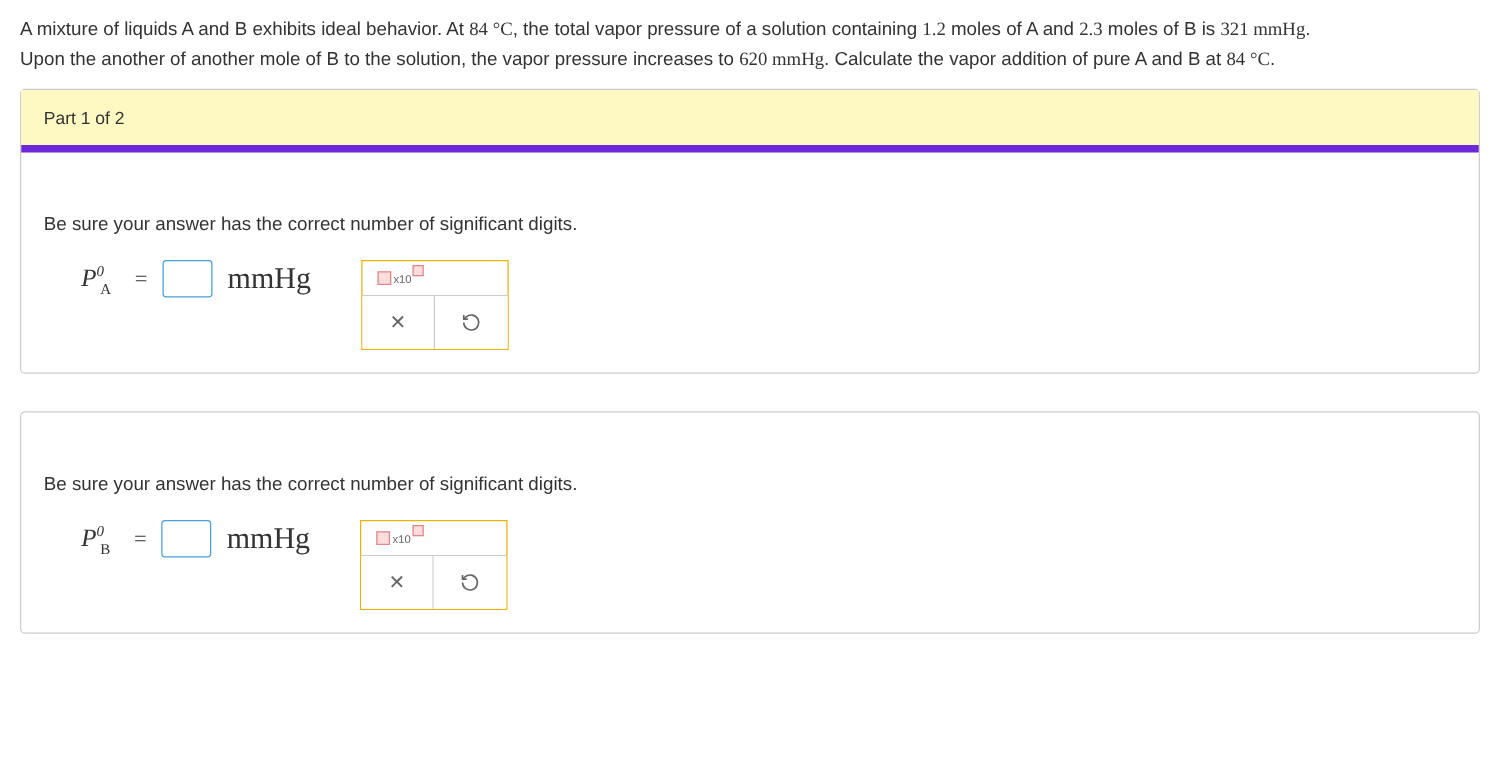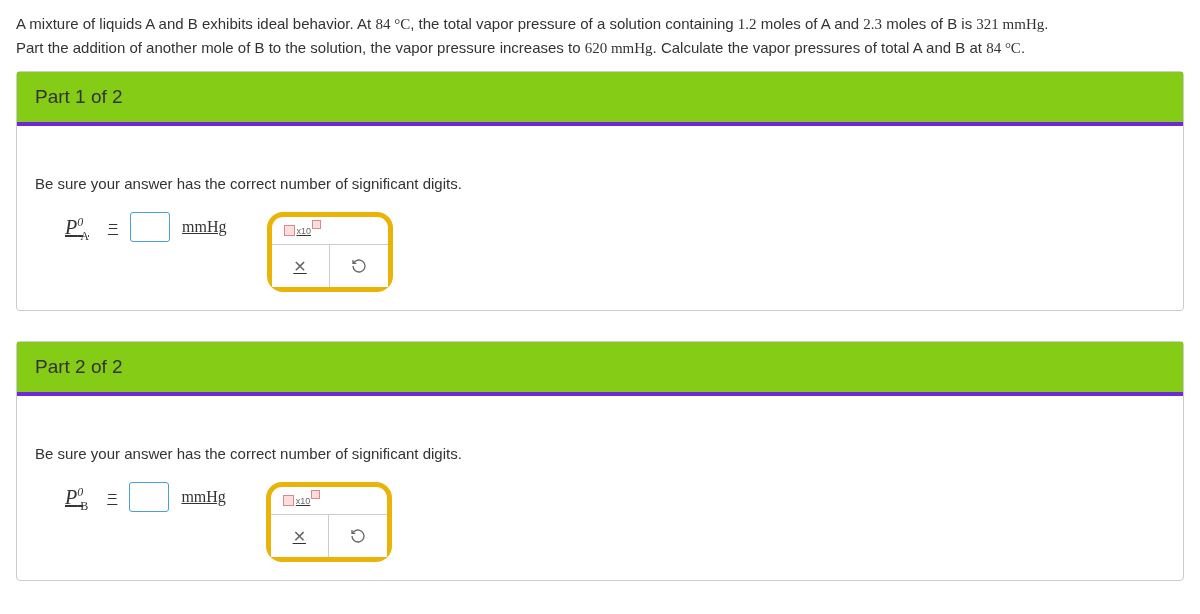--- a/index.html
+++ b/index.html
@@ -18,24 +18,24 @@
     .problem-text {
       line-height: 1.6;
       margin-bottom: 11px;
     }
     .part-container {
       border: 1px solid #ccc;
       border-radius: 4px;
       margin-bottom: 30px;
     }
     .part-header {
-      background: #84cc16;
+      background: #fef9c3;
       padding: 14px 18px;
-      border-bottom: 4px solid #6d28d9;
-      font-size: 19px;
+      border-bottom: 6px solid #6d28d9;
+      font-size: 14px;
     }
     .part-body {
       padding: 18px;
     }
     .instruction {
       margin-bottom: 20px;
       margin-top: 31px;
     }
     .answer-row {
       display: flex;
@@ -71,27 +71,27 @@
     .answer-input {
       width: 40px;
       height: 30px;
       border: 1px solid #4a9fd8;
       border-radius: 3px;
       padding: 4px;
       font-size: 14px;
     }
     .unit {
       font-family: 'Times New Roman', serif;
-      font-size: 16px;
+      font-size: 24px;
       margin-left: 4px;
     }
     .tool-panel {
       display: inline-block;
-      border: 5px solid #eab308;
-      border-radius: 16px;
+      border: 1px solid #eab308;
+      border-radius: 0;
       vertical-align: top;
       margin-left: 40px;
     }
     .tool-top {
       padding: 8px 50px 8px 12px;
       border-bottom: 1px solid #ccc;
       display: flex;
       align-items: center;
     }
     .sci-notation {
@@ -139,29 +139,28 @@
       font-size: 16px;
       color: #666;
     }
     .undo-icon {
       width: 16px;
       height: 16px;
     }
     .answer-container {
       display: flex;
       align-items: flex-start;
-      text-decoration: underline;
     }
   </style>
 </head>
 <body>
 
 <div class="problem-text">
   <span>A mixture of liquids A and B exhibits ideal behavior. At </span><span style="font-family:'Times New Roman',serif">84 °C</span><span>, the total vapor pressure of a solution containing </span><span style="font-family:'Times New Roman',serif">1.2</span><span> moles of A and </span><span style="font-family:'Times New Roman',serif">2.3</span><span> moles of B is </span><span style="font-family:'Times New Roman',serif">321 mmHg</span><span>.</span><br>
-  <span>Part the addition of another mole of B to the solution, the vapor pressure increases to </span><span style="font-family:'Times New Roman',serif">620 mmHg</span><span>. Calculate the vapor pressures of total A and B at </span><span style="font-family:'Times New Roman',serif">84 °C</span><span>.</span>
+  <span>Upon the another of another mole of B to the solution, the vapor pressure increases to </span><span style="font-family:'Times New Roman',serif">620 mmHg</span><span>. Calculate the vapor addition of pure A and B at </span><span style="font-family:'Times New Roman',serif">84 °C</span><span>.</span>
 </div>
 
 <div class="part-container">
   <div class="part-header">Part 1 of 2</div>
   <div class="part-body">
     <div class="instruction">Be sure your answer has the correct number of significant digits.</div>
     <div class="answer-container">
       <div class="answer-row">
         <span class="var-label">
           <span>P</span><span class="superscript">0</span><span class="subscript">A</span>
@@ -188,21 +187,20 @@
               <polyline points="3 3 3 8 8 8"></polyline>
             </svg>
           </div>
         </div>
       </div>
     </div>
   </div>
 </div>
 
 <div class="part-container">
-  <div class="part-header">Part 2 of 2</div>
   <div class="part-body">
     <div class="instruction">Be sure your answer has the correct number of significant digits.</div>
     <div class="answer-container">
       <div class="answer-row">
         <span class="var-label">
           <span>P</span><span class="superscript">0</span><span class="subscript">B</span>
         </span>
         <span class="equals">=</span>
         <input type="text" class="answer-input" style="">
         <span class="unit">mmHg</span>

